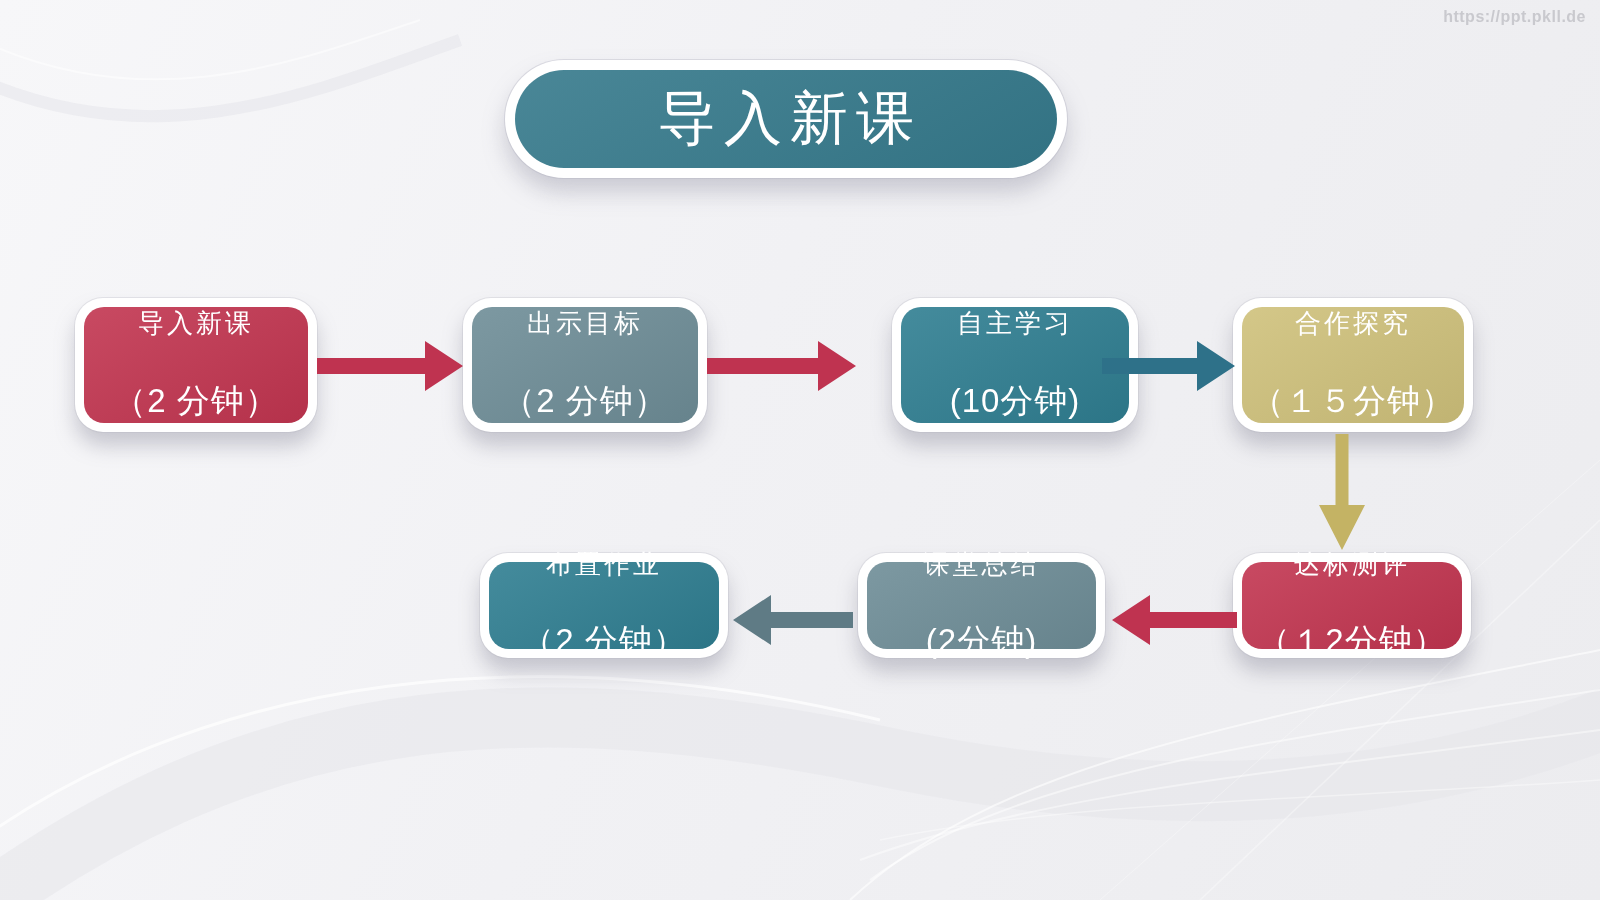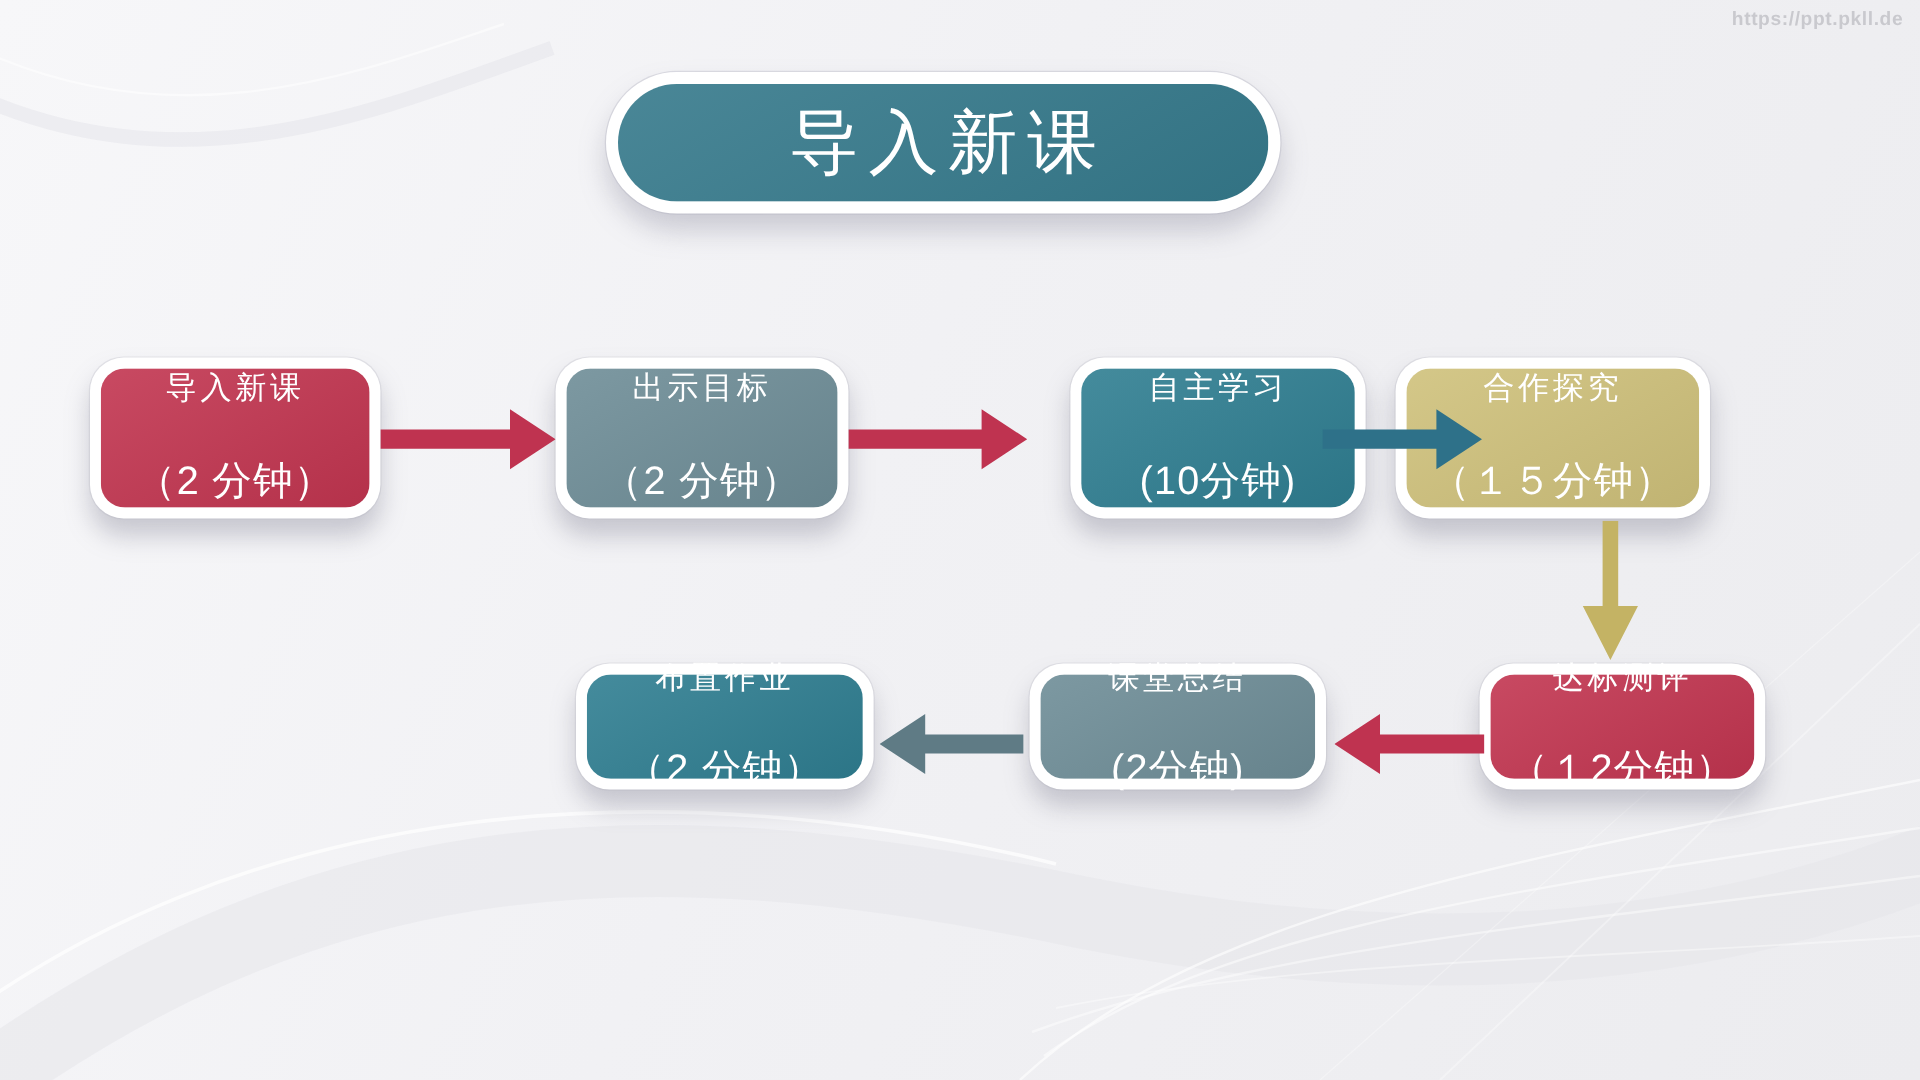--- a/index.html
+++ b/index.html
@@ -42,21 +42,21 @@
     color: #ffffff; text-align: center;
   }
   .node-label { font-size: 26px; font-weight: 400; letter-spacing: 3px; line-height: 1.25; }
   .node-time  { font-size: 33px; font-weight: 400; letter-spacing: 1px; line-height: 1.3; margin-top: 40px; }
 
   .row1 { top: 298px; height: 134px; }
   .row2 { top: 553px; height: 105px; }
   .n1 { left: 75px;   width: 242px; }
   .n2 { left: 463px;  width: 244px; }
   .n3 { left: 892px;  width: 246px; }
-  .n4 { left: 1163px; width: 262px; }
+  .n4 { left: 1233px; width: 240px; }
   .n5 { left: 1233px; width: 238px; }
   .n6 { left: 858px;  width: 247px; }
   .n7 { left: 480px;  width: 248px; }
 
   .arrow { position: absolute; display: block; }
   .a1 { left: 317px;  top: 338px; }
   .a2 { left: 707px;  top: 338px; }
   .a3 { left: 1102px; top: 338px; }
   .a4 { left: 1314px; top: 434px; }
   .a5 { left: 1112px; top: 592px; }

